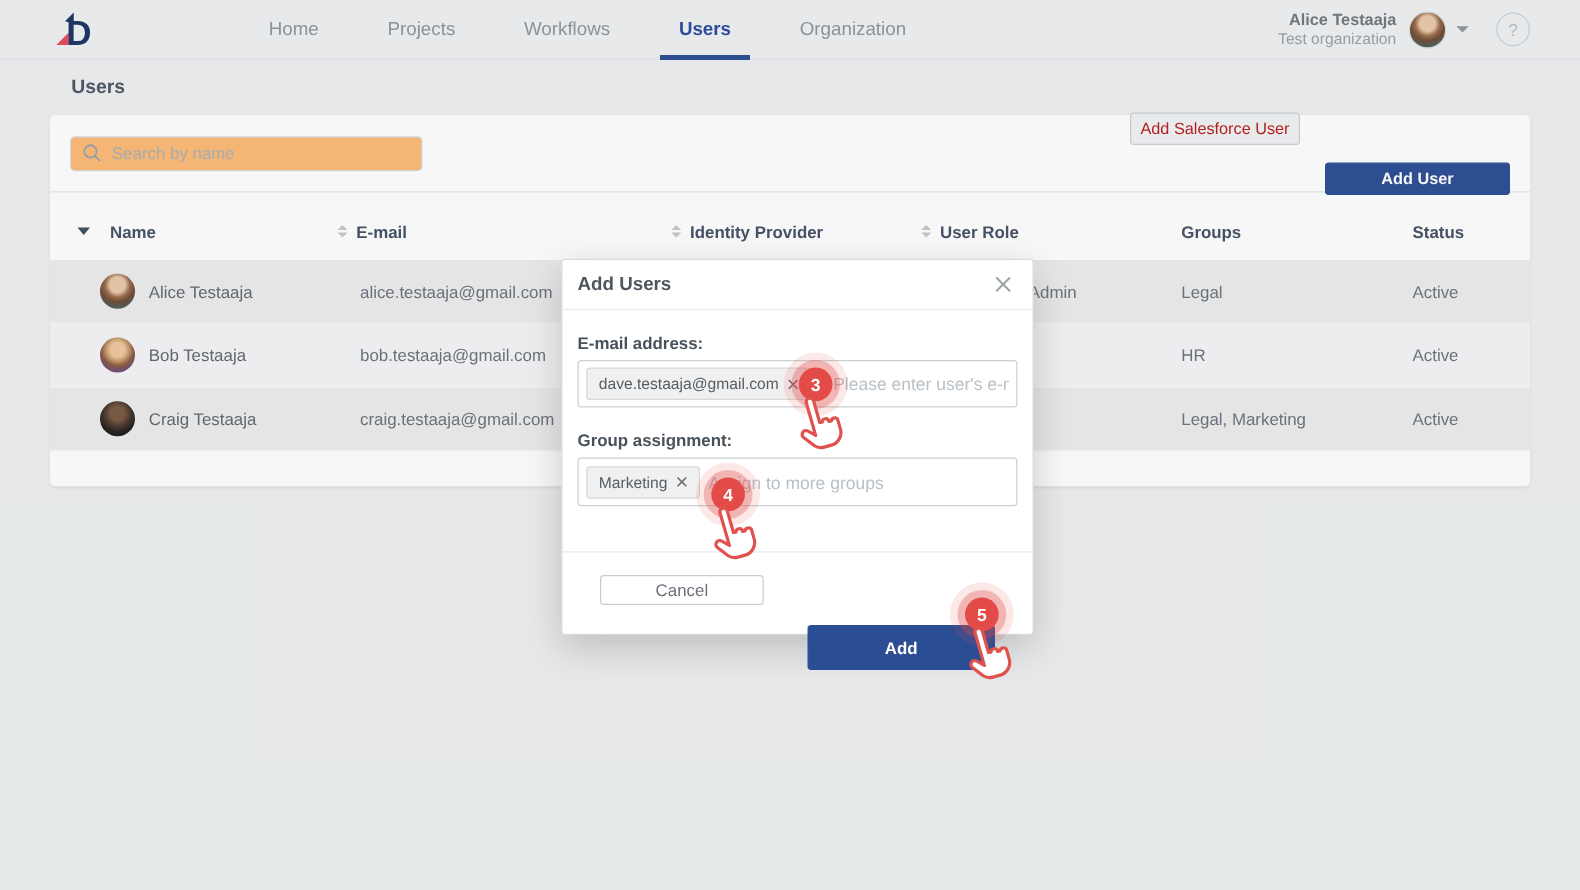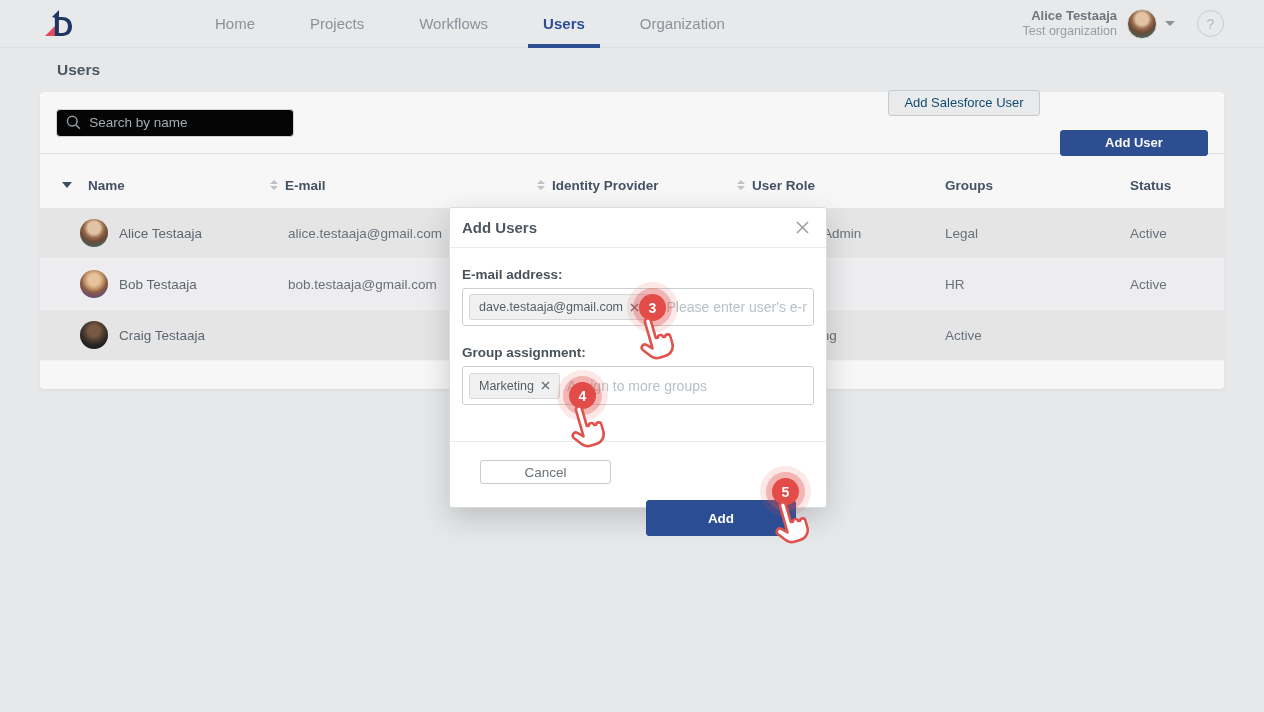--- a/index.html
+++ b/index.html
@@ -35,29 +35,29 @@
   .caret-down { width:0; height:0; border-left:5px solid transparent; border-right:5px solid transparent;
     border-top:5px solid #8d959c; margin-left:8px; cursor:pointer; }
   .help { width:27px; height:27px; border-radius:50%; border:1.5px solid #ccd1d5; color:#b9bfc5;
     font-size:14px; display:flex; align-items:center; justify-content:center; margin-left:22px; cursor:pointer; }
 
   
   .page { padding:0 40px; }
   .page-title { font-size:15.5px; font-weight:700; color:#4a5563; margin:13px 0 13px 17px; }
   .panel { background:#fff; border-radius:4px; box-shadow:0 1px 3px rgba(0,0,0,.07); height:297px; }
   .toolbar { height:62px; display:flex; align-items:center; padding:0 16px; border-bottom:1px solid #e6e8ea; }
-  .search-box { width:238px; height:28px; border:1px solid #d6d9db; border-radius:4px; background:#000000;
+  .search-box { width:282px; height:28px; border:1px solid #d6d9db; border-radius:4px; background:#fdba74;
     display:flex; align-items:center; padding:0 9px;justify-content:flex-end; }
   .search-box input { border:none; outline:none; background:transparent; font-size:13.5px; color:#5f6870;
     width:100%; margin-left:8px; font-family:inherit; }
   .search-box input::placeholder { color:#a9b0b5; }
   .toolbar-buttons { margin-left:auto; display:flex; gap:20px; }
   .btn { height:26px; border-radius:3px; font-size:13px; font-family:inherit; cursor:pointer;
     display:flex; align-items:center; justify-content:center; }
-  .btn-disabled { width:152px; background:#f1f2f3; border:1px solid #ccd0d4; color:#0c4a6e; cursor:default; }
+  .btn-disabled { width:136px; background:#f1f2f3; border:1px solid #ccd0d4; color:#b91c1c; cursor:default; }
   .btn-primary { width:148px; background:#2b4d93; border:1px solid #2b4d93; color:#fff; font-weight:700;margin-top:40px; }
 
   
   .grid-row { display:grid; grid-template-columns:230px 267px 200px 208px 185px 1fr; align-items:center; }
   .thead { height:46px; margin-top:8px; font-size:13.5px; font-weight:700; color:#445265; }
   .th { display:flex; align-items:center; cursor:pointer; }
   .th-plain { cursor:default; }
   .th-name { padding-left:22px; }
   .sort-desc { width:0; height:0; border-left:5px solid transparent; border-right:5px solid transparent;
     border-top:6px solid #3f4c5c; margin-right:16px; }
@@ -217,20 +217,21 @@
           <div class="cell-idp"></div>
           <div class="cell-role"></div>
           <div class="cell-groups">HR</div>
           <div class="cell-status">Active</div>
         </div>
         <div class="grid-row trow">
           <div class="cell-name">
             <span class="row-avatar av-craig"></span>
             <span>Craig Testaaja</span>
           </div>
+          <div class="cell-email">craig.testaaja@gmail.com</div>
           <div class="cell-idp"></div>
           <div class="cell-role"></div>
           <div class="cell-groups">Legal, Marketing</div>
           <div class="cell-status">Active</div>
         </div>
       </div>
     </section>
   </main>
 
   <div class="overlay"></div>

